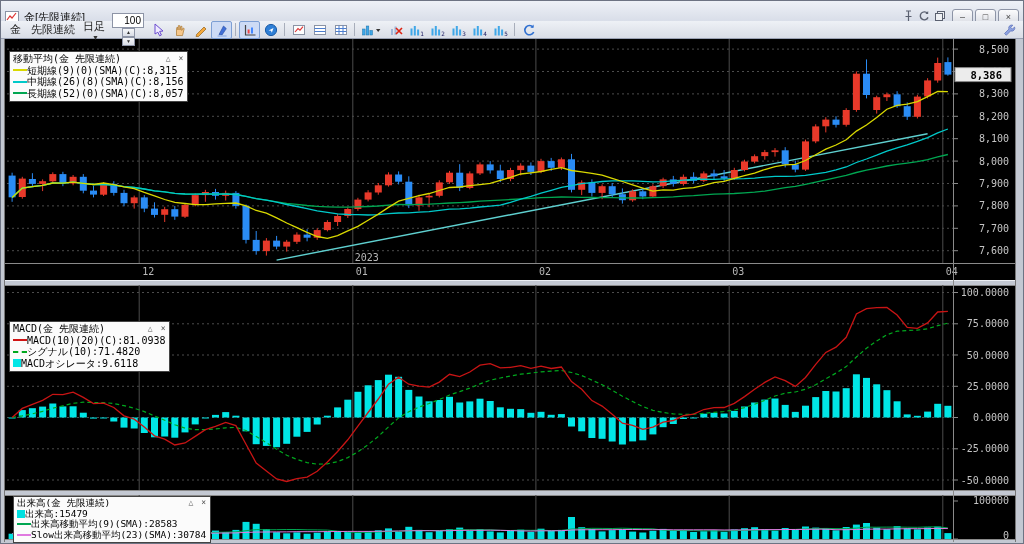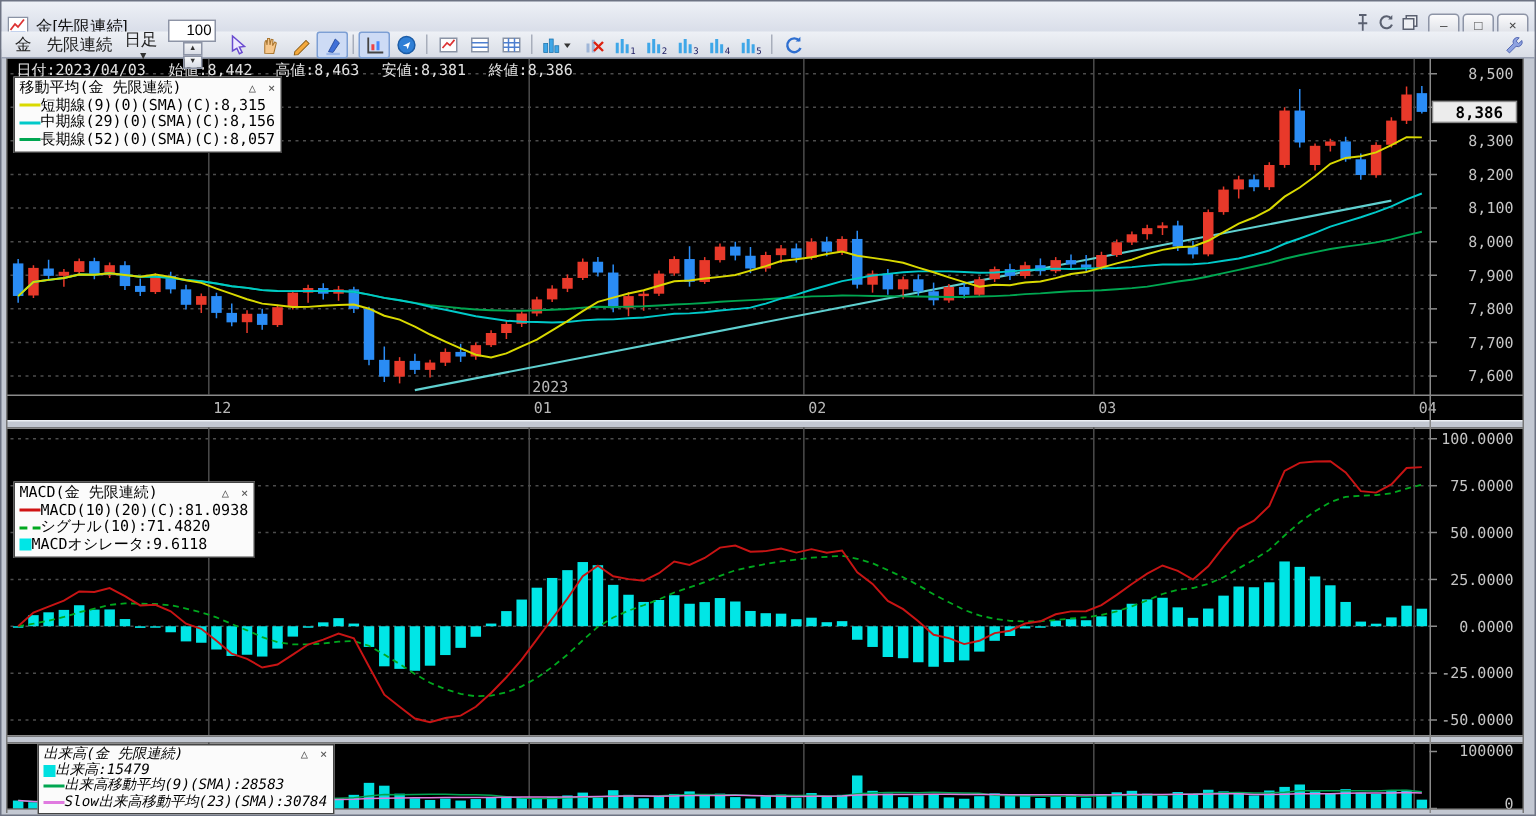--- a/index.html
+++ b/index.html
@@ -684,41 +684,34 @@
         </svg>
       </span>
     <span class="tspring"></span>
     <span class="tbtn">
         <svg width="14" height="14" viewBox="0 0 14 14">
           <path d="M10.8 2.2a3 3 0 0 0-3.9 3.9L2.5 10.5l1.8 1.8 4.4-4.4a3 3 0 0 0 3.9-3.9L10.4 6 8.8 4.4z" fill="#8ea2e0" stroke="#4a5fae" stroke-width=".6"></path>
         </svg>
       </span>
   </div>
 
-  <div class="infobar">
-    <span>日付:2023/04/03</span>
-    <span>始値:8,442</span>
-    <span>高値:8,463</span>
-    <span>安値:8,381</span>
-    <span>終値:8,386</span>
-  </div>
 
   <div class="legend" style="left:8px;top:50px;">
     <div class="hd">
       <span class="t">移動平均(金 先限連続)</span>
       <span class="b">△</span>
       <span class="b">×</span>
     </div>
     <div class="lr">
         <span class="sw" style="width: 14px; height: 2px; background: rgb(217, 217, 0);"></span>
         <span>短期線(9)(0)(SMA)(C):8,315</span>
       </div>
     <div class="lr">
         <span class="sw" style="width: 14px; height: 2px; background: rgb(0, 201, 201);"></span>
-        <span>中期線(29)(0)(SMA)(C):8,156</span>
+        <span>中期線(26)(8)(SMA)(C):8,156</span>
       </div>
     <div class="lr">
         <span class="sw" style="width: 14px; height: 2px; background: rgb(0, 166, 81);"></span>
         <span>長期線(52)(0)(SMA)(C):8,057</span>
       </div>
   </div>
 
   <div class="legend" style="left:8px;top:287px;margin-top:33px;">
     <div class="hd">
       <span class="t">MACD(金 先限連続)</span>
@@ -732,21 +725,21 @@
     <div class="lr">
         <span class="sw" style="width: 14px; height: 0px; border-top: 2px dashed rgb(0, 168, 30);"></span>
         <span>シグナル(10):71.4820</span>
       </div>
     <div class="lr">
         <span class="sw" style="width: 8px; height: 8px; background: rgb(0, 230, 230);"></span>
         <span>MACDオシレータ:9.6118</span>
       </div>
   </div>
 
-  <div class="legend" style="left:24px;top:495px;font-size:9.5px;line-height:10.5px;font-style:italic;">
+  <div class="legend" style="left:12px;top:495px;font-size:9.5px;line-height:10.5px;">
     <div class="hd">
       <span class="t">出来高(金 先限連続)</span>
       <span class="b">△</span>
       <span class="b">×</span>
     </div>
     <div class="lr">
         <span class="sw" style="width: 8px; height: 8px; background: rgb(0, 224, 224);"></span>
         <span>出来高:15479</span>
       </div>
     <div class="lr">

